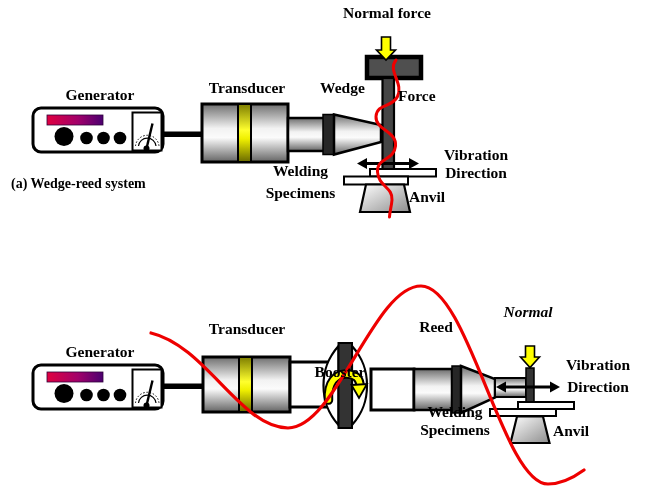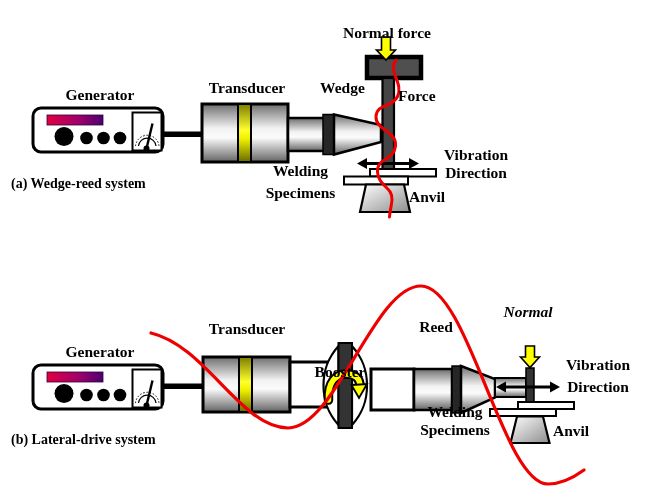--- a/index.html
+++ b/index.html
@@ -151,21 +151,21 @@
     <g>
       <rect x="518" y="402" width="56" height="7" fill="#ffffff" stroke="#000" stroke-width="2"></rect>
       <rect x="490" y="409" width="66" height="7" fill="#ffffff" stroke="#000" stroke-width="2"></rect>
     </g>
     <polygon points="517,416.5 543,416.5 549.5,443 510.5,443" fill="url(#gradAnvil)" stroke="#000" stroke-width="2.2"></polygon>
 
     <path d="M 151 333 C 206 346, 241 428, 288 428 C 336 428, 374 286, 421 286
              C 468 286, 503 484, 548 484 C 562 484, 573 478, 584 470" fill="none" stroke="#ee0000" stroke-width="3.2" stroke-linecap="round"></path>
   </svg>
 
-  <div class="lbl ctr" style="left:327px;top:24px;width:120px;">Normal force</div>
+  <div class="lbl ctr" style="left:327px;top:4px;width:120px;">Normal force</div>
   <div class="lbl ctr" style="left:52px;top:86px;width:96px;">Generator</div>
   <div class="lbl ctr" style="left:198px;top:79px;width:98px;">Transducer</div>
   <div class="lbl" style="left:320px;top:79px;text-align:center;">Wedge</div>
   <div class="lbl" style="left:398px;top:87px;">Force</div>
   <div class="lbl ctr two-a" style="left:436px;top:146px;width:80px;line-height:17.5px;">
     <div>Vibration</div>
     <div>Direction</div>
   </div>
   <div class="lbl ctr two-a" style="left:253px;top:160px;width:95px;">
     <div>Welding</div>
@@ -183,15 +183,14 @@
   </div>
   <div class="lbl ctr two-d" style="left:556px;top:354px;width:84px;">
     <div>Vibration</div>
     <div>Direction</div>
   </div>
   <div class="lbl ctr two-c" style="left:406px;top:403px;width:98px;">
     <div>Welding</div>
     <div>Specimens</div>
   </div>
   <div class="lbl" style="left:553px;top:422px;">Anvil</div>
-  <div class="lbl caption" style="left:11px;top:431px;">(b) Lateral-drive system</div>
 
 </div>
 
 </body></html>

